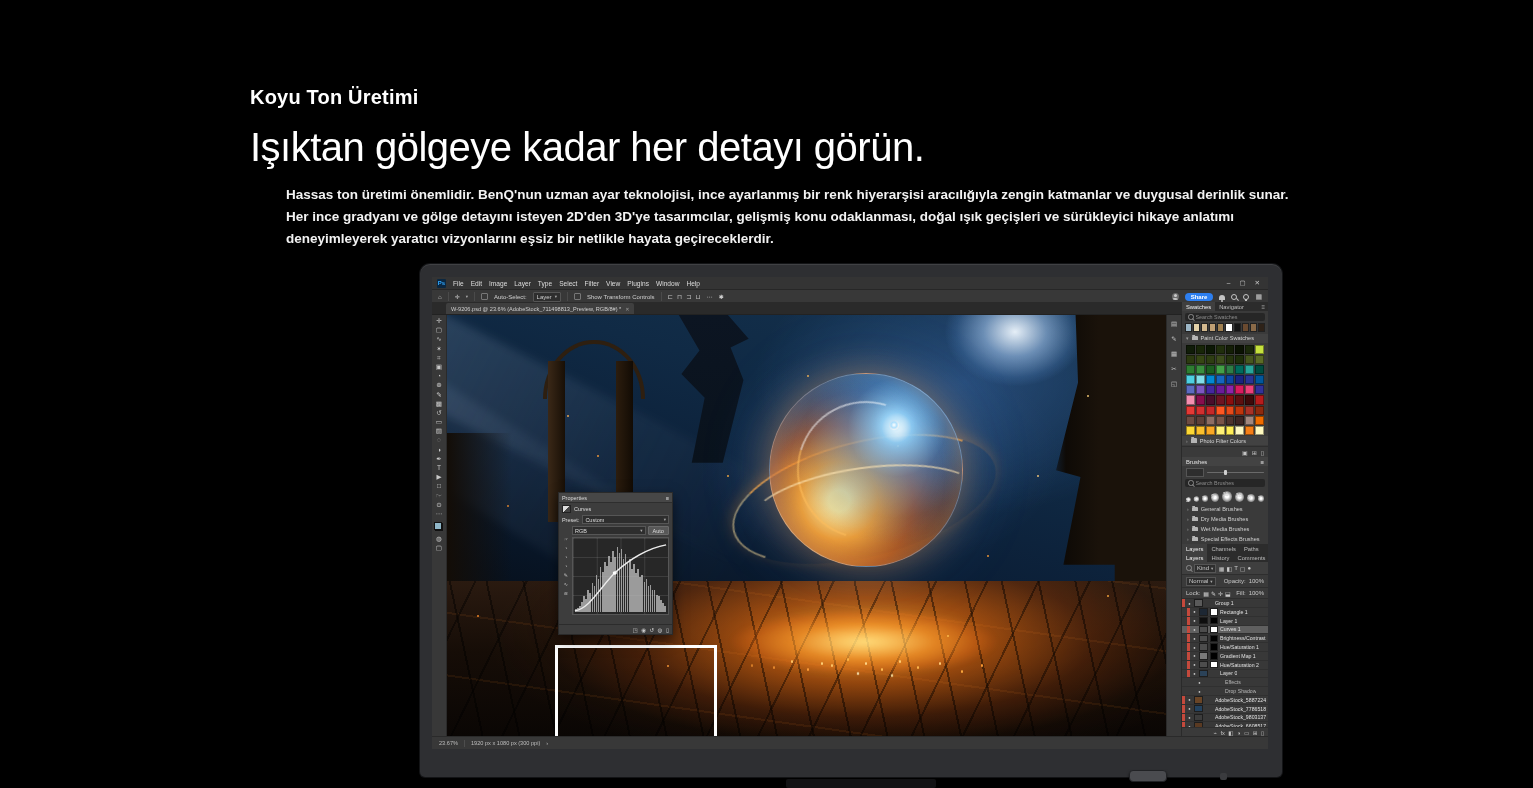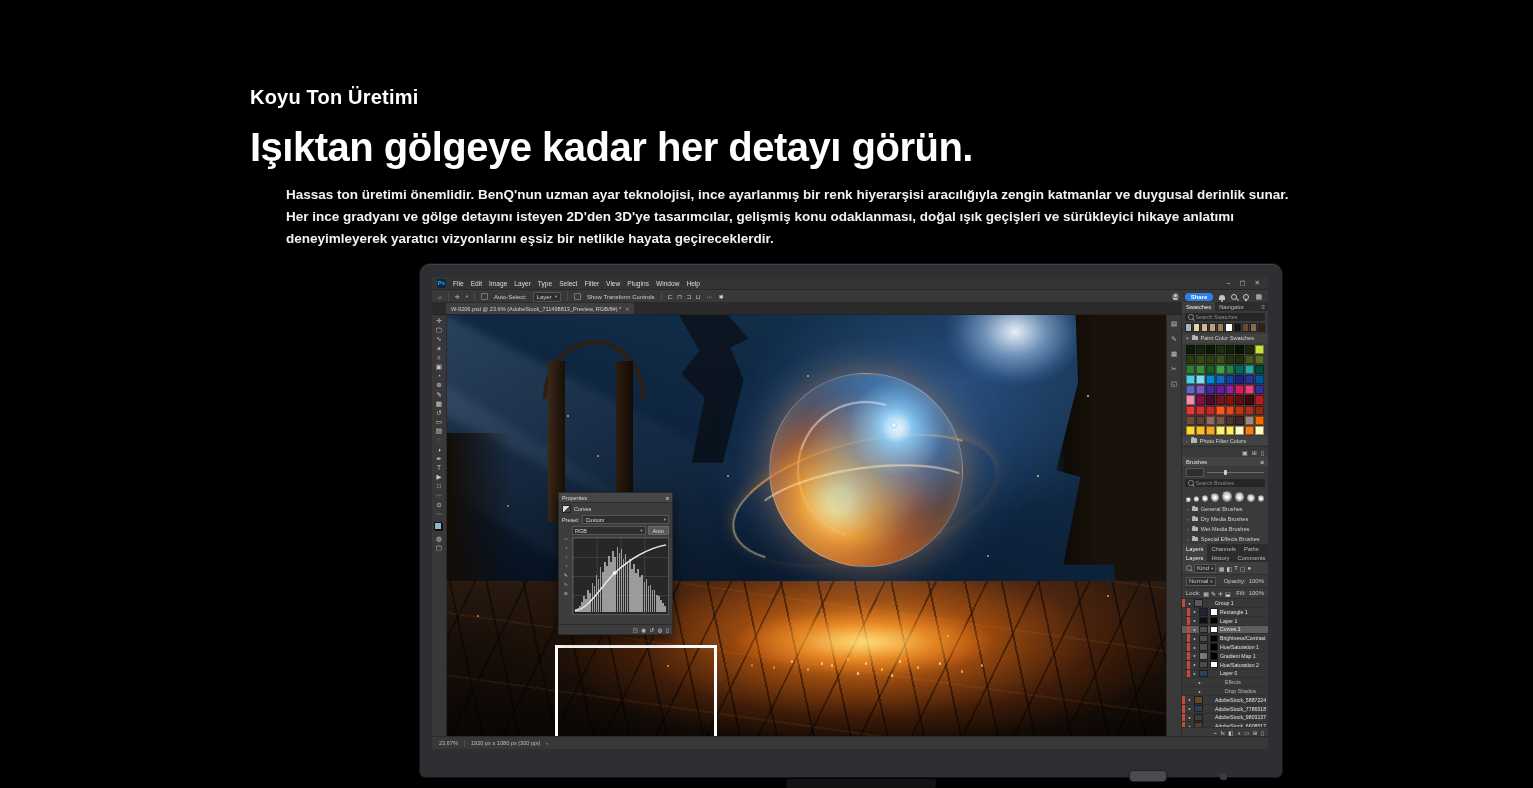--- a/index.html
+++ b/index.html
@@ -2,21 +2,21 @@
 <html><head>
 <meta charset="utf-8">
 <style>
   html,body{margin:0;padding:0;width:1533px;height:788px;background:#000;overflow:hidden;
     font-family:"Liberation Sans", sans-serif;-webkit-font-smoothing:antialiased;}
   .page{position:relative;width:1533px;height:788px;background:#000;}
 
   
   .hero{position:absolute;top:0;left:800px;transform:translateX(-50%);width:1100px;text-align:left;color:#fff;margin-top:36px;}
   .eyebrow{margin-top:50px;font-size:20px;font-weight:700;letter-spacing:.2px;}
-  .hero h1{margin:16px 0 14px;font-size:40px;font-weight:700;letter-spacing:-.5px;}
+  .hero h1{margin:16px 0 14px;font-size:40px;font-weight:400;letter-spacing:-.5px;}
   .hero p{margin:0 auto;max-width:1028px;font-size:13.5px;font-weight:700;line-height:1.62;color:#f2f2f2;}
 
   
   .monitor{position:absolute;left:420px;top:264px;width:862px;height:513px;background:#2e2f32;
     border-radius:10px 10px 5px 5px;box-shadow:0 0 0 1px #131416, inset 0 1px 0 rgba(255,255,255,.09);}
   .screen{position:absolute;left:12px;top:13px;width:836px;height:472px;background:#000;overflow:hidden;}
   .bz{position:absolute;left:0;right:0;bottom:0;height:28px;display:flex;align-items:center;padding:0 26px;}
   .bz-logo{font-size:11px;font-weight:700;color:#1f2023;letter-spacing:.6px;text-shadow:0 1px 0 rgba(255,255,255,.05);}
   .bz-dots{margin-left:auto;display:flex;gap:11px;margin-right:70px;}
   .bz-dots i{width:2px;height:2px;border-radius:50%;background:#1d1e21;}

